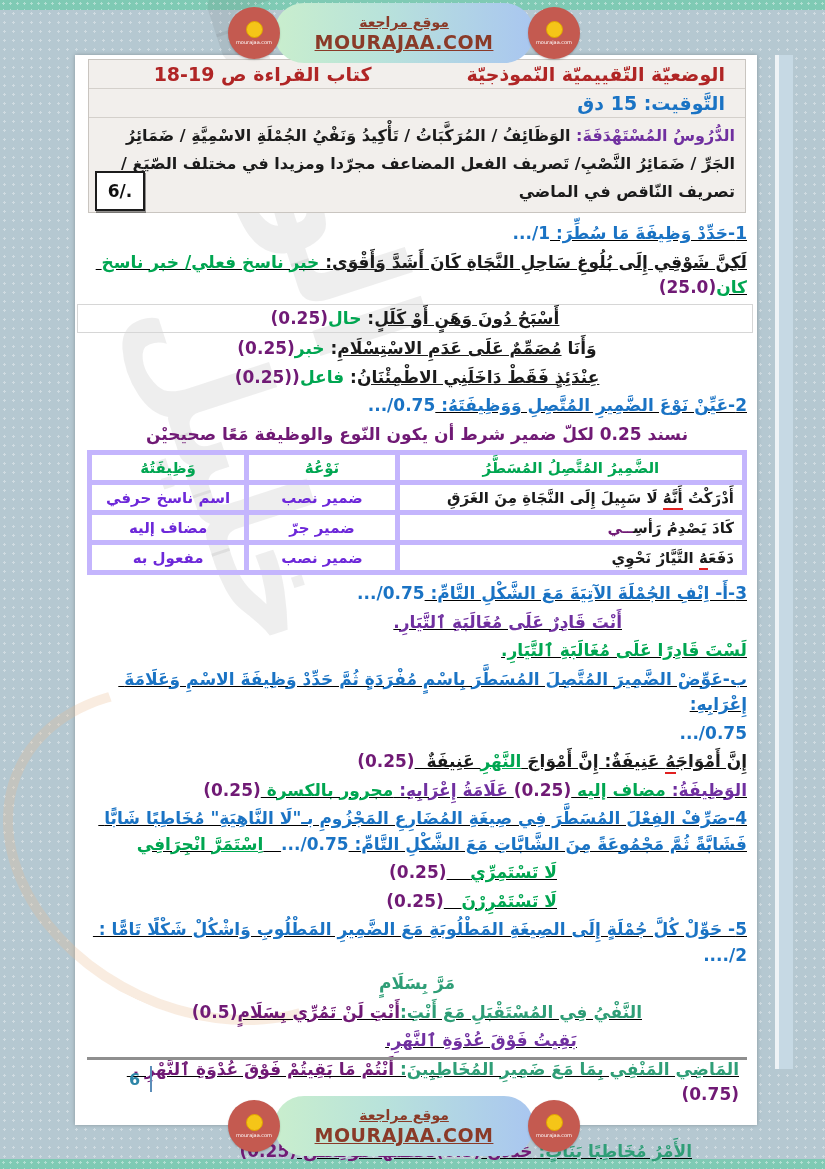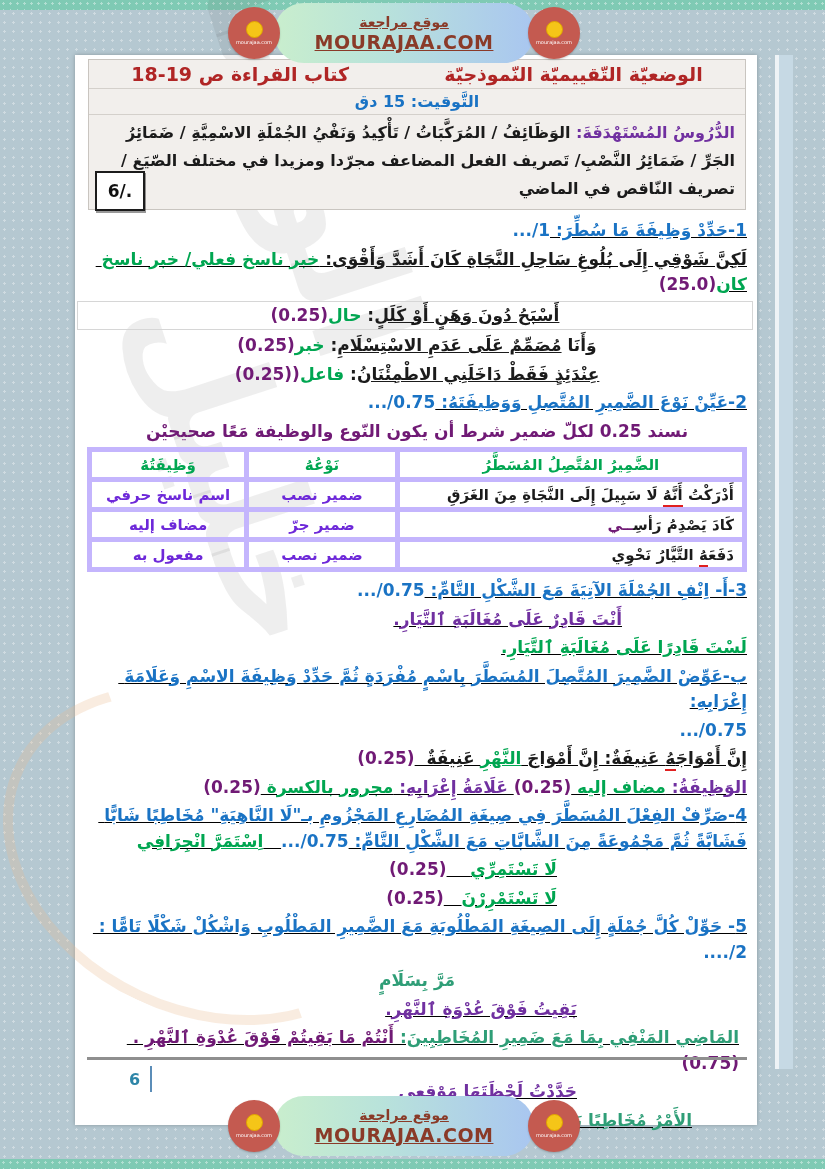--- a/index.html
+++ b/index.html
@@ -22,25 +22,25 @@
   
   .wm { position:absolute; pointer-events:none; z-index:0; color:rgba(90,90,90,.10); font-weight:700; white-space:nowrap; }
   .wm1 { top:270px; right:300px; font-size:150px; transform:rotate(72deg); transform-origin:top right; }
   .wm2 { top:560px; right:380px; font-size:150px; transform:rotate(72deg); transform-origin:top right; }
   .wm-arc { position:absolute; z-index:0; pointer-events:none; width:420px; height:320px; left:-80px; top:640px;
             border:10px solid rgba(233,186,143,.28); border-radius:50%; border-top-color:transparent; border-right-color:transparent;
             transform:rotate(25deg); }
 
   
   .header-box { position:relative; z-index:2; margin:2px 1px 8px 1px; background:#f2efec; border:1px solid #c9c5c0; }
-  .hrow { border-bottom:1px solid #d4d0cb; padding:3px 20px; text-align:center; }
+  .hrow { border-bottom:1px solid #d4d0cb; padding:3px 20px; text-align:right; }
   .hrow:last-child { border-bottom:none; text-align:right; padding:4px 10px 6px 10px; }
   .doc-title { color:#b02525; font-weight:700; font-size:19px; }
   .title-gap { display:inline-block; width:95px; }
-  .timing { color:#1a73c4; font-weight:700; font-size:16px; }
+  .timing { color:#1a73c4; font-weight:700; font-size:19px; }
   .lessons { font-size:16px; font-weight:700; line-height:1.75; color:#1b1b1b; }
   .lessons .lbl { color:#7030a0; }
 
   .score-box { position:absolute; z-index:3; left:20px; top:116px; width:50px; height:40px; background:#fff;
                border:2px solid #1c1c1c; box-shadow:1px 2px 0 rgba(0,0,0,.4); display:flex; align-items:center; justify-content:center;
                font-weight:700; font-size:17px; color:#111; direction:ltr; }
 
   
   .content { position:relative; z-index:2; }
   .line { font-size:17px; font-weight:700; line-height:1.5; margin-bottom:3px; white-space:pre-wrap; }
@@ -170,20 +170,21 @@
       <div class="line a-right"><span class="seg c-g">لَسْتَ قَادِرًا عَلَى مُغَالَبَةِ ٱلتَّيَارِ.</span></div>
       <div class="line a-right"><span class="seg c-bl">ب-عَوِّضْ الضَّمِيرَ المُتَّصِلَ المُسَطَّرَ بِاسْمٍ مُفْرَدَةٍ ثُمَّ حَدِّدْ وَظِيفَةَ الاسْمِ وَعَلَامَةَ إِعْرَابِهِ:</span></div>
       <div class="line a-right"><span class="seg c-bl num" dir="ltr">.../0.75</span></div>
       <div class="line a-right"><span class="seg c-k">إِنَّ أَمْوَاجَ‍</span><span class="seg c-k ur">‍هُ</span><span class="seg c-k"> عَنِيفَةٌ: إِنَّ أَمْوَاجَ </span><span class="seg c-g u">النَّهْرِ</span><span class="seg c-k"> عَنِيفَةٌ  </span><span class="seg c-r num" dir="ltr">(0.25)</span></div>
       <div class="line a-right"><span class="seg c-p">الوَظِيفَةُ: </span><span class="seg c-g">مضاف إليه </span><span class="seg c-r num" dir="ltr">(0.25)</span><span class="seg c-p"> عَلَامَةُ إِعْرَابِهِ: </span><span class="seg c-g">مجرور بالكسرة </span><span class="seg c-r num" dir="ltr">(0.25)</span></div>
       <div class="line a-right"><span class="seg c-bl">4-صَرِّفْ الفِعْلَ المُسَطَّرَ فِي صِيغَةِ المُضَارِعِ المَجْزُومِ بـ"لَا النَّاهِيَةِ" مُخَاطِبًا شَابًّا فَشَابَّةً ثُمَّ مَجْمُوعَةً مِنَ الشَّابَّاتِ مَعَ الشَّكْلِ التَّامِّ: </span><span class="seg c-bl num" dir="ltr">.../0.75</span><span class="seg c-k">   </span><span class="seg c-g u">اِسْتَمَرَّ</span><span class="seg c-g"> انْجِرَافِي</span></div>
       <div class="line a-right" style="padding-left: 0px; padding-right: 190px;"><span class="seg c-g">لَا تَسْتَمِرِّي</span><span class="seg c-k">    </span><span class="seg c-r num" dir="ltr">(0.25)</span></div>
       <div class="line a-right" style="padding-left: 0px; padding-right: 190px;"><span class="seg c-g">لَا تَسْتَمْرِرْنَ</span><span class="seg c-k">   </span><span class="seg c-r num" dir="ltr">(0.25)</span></div>
       <div class="line a-right"><span class="seg c-bl">5- حَوِّلْ كُلَّ جُمْلَةٍ إِلَى الصِيغَةِ المَطْلُوبَةِ مَعَ الضَّمِيرِ المَطْلُوبِ وَاشْكُلْ شَكْلًا تَامًّا : </span><span class="seg c-bl num" dir="ltr">..../2</span></div>
       <div class="line a-center"><span class="seg c-sg">مَرَّ بِسَلَامٍ</span></div>
+      <div class="line a-right" style="padding-left: 0px; padding-right: 105px;"><span class="seg c-sg">النَّفْيُ فِي المُسْتَقْبَلِ مَعَ أَنْتِ:</span><span class="seg c-r">أَنْتِ لَنْ تَمُرِّي بِسَلَامٍ</span><span class="seg c-r num" dir="ltr">(0.5)</span></div>
       <div class="line a-right" style="padding-left: 0px; padding-right: 170px;"><span class="seg c-p">بَقِيتُ فَوْقَ عُدْوَةِ ٱلنَّهْرِ.</span></div>
       <div class="line a-right" style="padding-left: 0px; padding-right: 8px;"><span class="seg c-sg">المَاضِي المَنْفِي بِمَا مَعَ ضَمِيرِ المُخَاطِبِينَ: </span><span class="seg c-r">أَنْتُمْ مَا بَقِيتُمْ فَوْقَ عُدْوَةِ ٱلنَّهْرِ . </span><span class="seg c-r num" dir="ltr">(0.75)</span></div>
       <div class="line a-right" style="padding-left: 0px; padding-right: 170px;"><span class="seg c-p">حَدَّدْتُ لَحْظَتَهَا مَوْقِعِي</span></div>
       <div class="line a-right" style="padding-left: 0px; padding-right: 55px;"><span class="seg c-sg">الأَمْرُ مُخَاطِبًا بَنَاتٍ: </span><span class="seg c-r">حَدِّدْنَ </span><span class="seg c-r num" dir="ltr">(0.5)</span><span class="seg c-r">لَحْظَتَهَا مَوْقِعَكُنَّ </span><span class="seg c-r num" dir="ltr">(0.25)</span></div>
     </div>
 
   <div class="page-footer">
     <div class="footer-row">
       <span class="page-num">6</span>
       <span class="footer-divider"></span>

